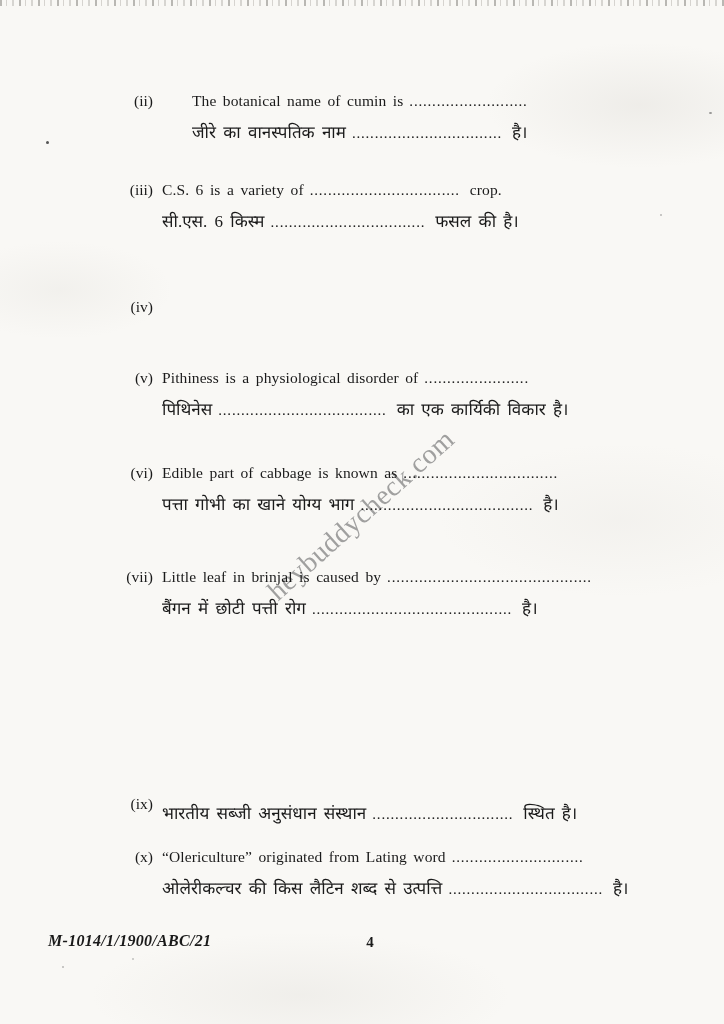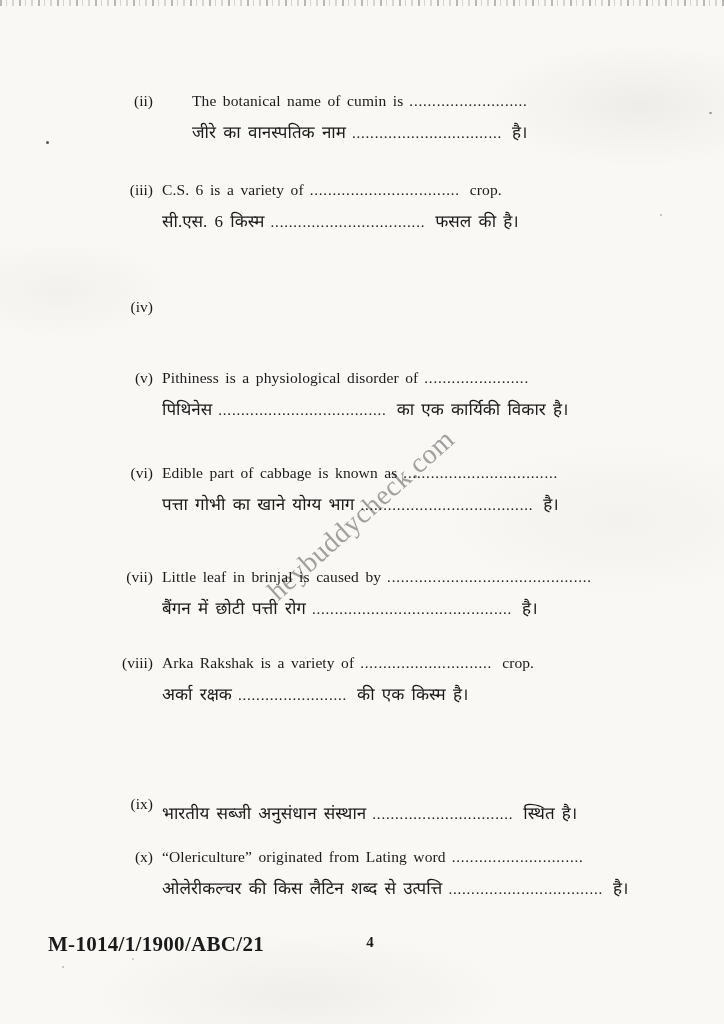--- a/index.html
+++ b/index.html
@@ -51,21 +51,21 @@
   .suffix{margin-left:10px;}
   .watermark{
     position:absolute;left:361px;top:515px;
     transform:translate(-50%,-50%) rotate(-42deg);
     font-size:28px;color:#949494;opacity:0.88;
     letter-spacing:0.5px;white-space:nowrap;
     font-family:"Liberation Serif", serif;
   }
   .footer-code{
     position:absolute;left:48px;top:932px;
-    font-size:21px;font-weight:bold;letter-spacing:0.3px;
+    font-size:16px;font-weight:bold;letter-spacing:0.3px;font-style:italic;
   }
   .footer-page{
     position:absolute;left:355px;top:934px;width:30px;
     text-align:center;font-size:15px;font-weight:bold;
   }
 </style>
 </head>
 <body>
 
 <div class="page">
@@ -116,27 +116,20 @@
   </div>
 
   <div class="q" style="top:566px;">
     <span class="qnum">(vii)</span>
     <div class="qbody">
       <div class="line en"><span>Little leaf in brinjal is caused by</span><span class="dots">.............................................</span><span class="suffix"></span></div>
       <div class="line hi"><span>बैंगन में छोटी पत्ती रोग</span><span class="dots">............................................</span><span class="suffix">है।</span></div>
     </div>
   </div>
 
-  <div class="q" style="top:652px;">
-    <span class="qnum">(viii)</span>
-    <div class="qbody">
-      <div class="line en"><span>Arka Rakshak is a variety of</span><span class="dots">.............................</span><span class="suffix">crop.</span></div>
-      <div class="line hi"><span>अर्का रक्षक</span><span class="dots">........................</span><span class="suffix">की एक किस्म है।</span></div>
-    </div>
-  </div>
 
   <div class="q" style="top:749px;margin-top:44px;">
     <span class="qnum">(ix)</span>
     <div class="qbody">
       <div class="line hi"><span>भारतीय सब्जी अनुसंधान संस्थान</span><span class="dots">...............................</span><span class="suffix">स्थित है।</span></div>
     </div>
   </div>
 
   <div class="q" style="top:846px;">
     <span class="qnum">(x)</span>

